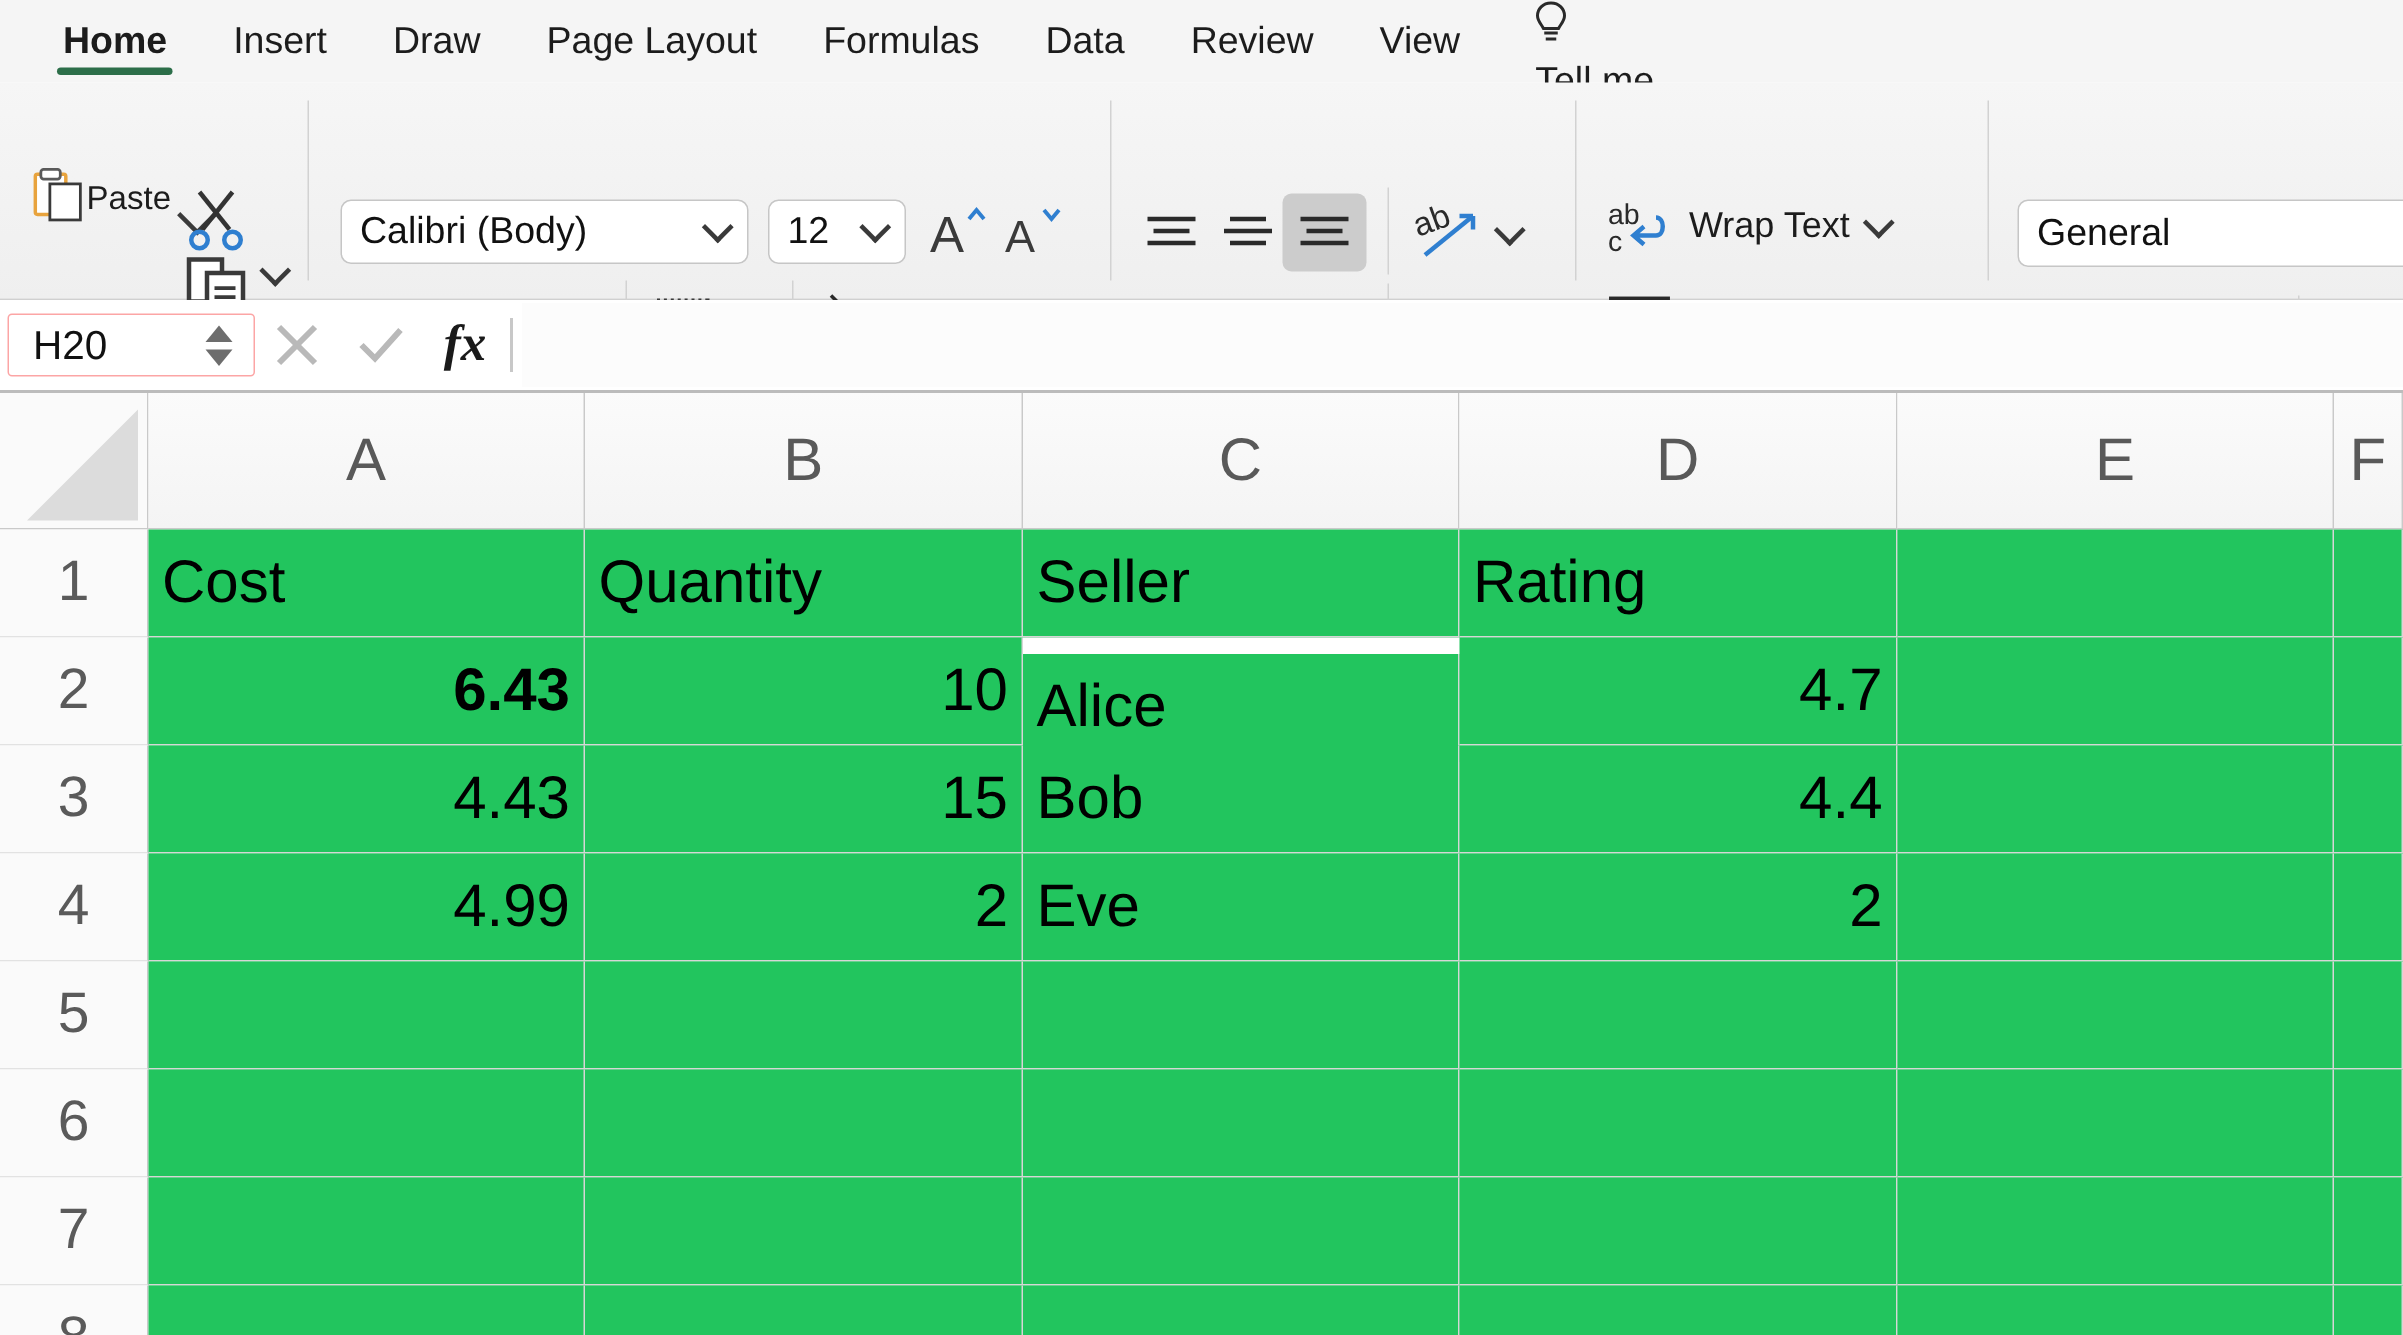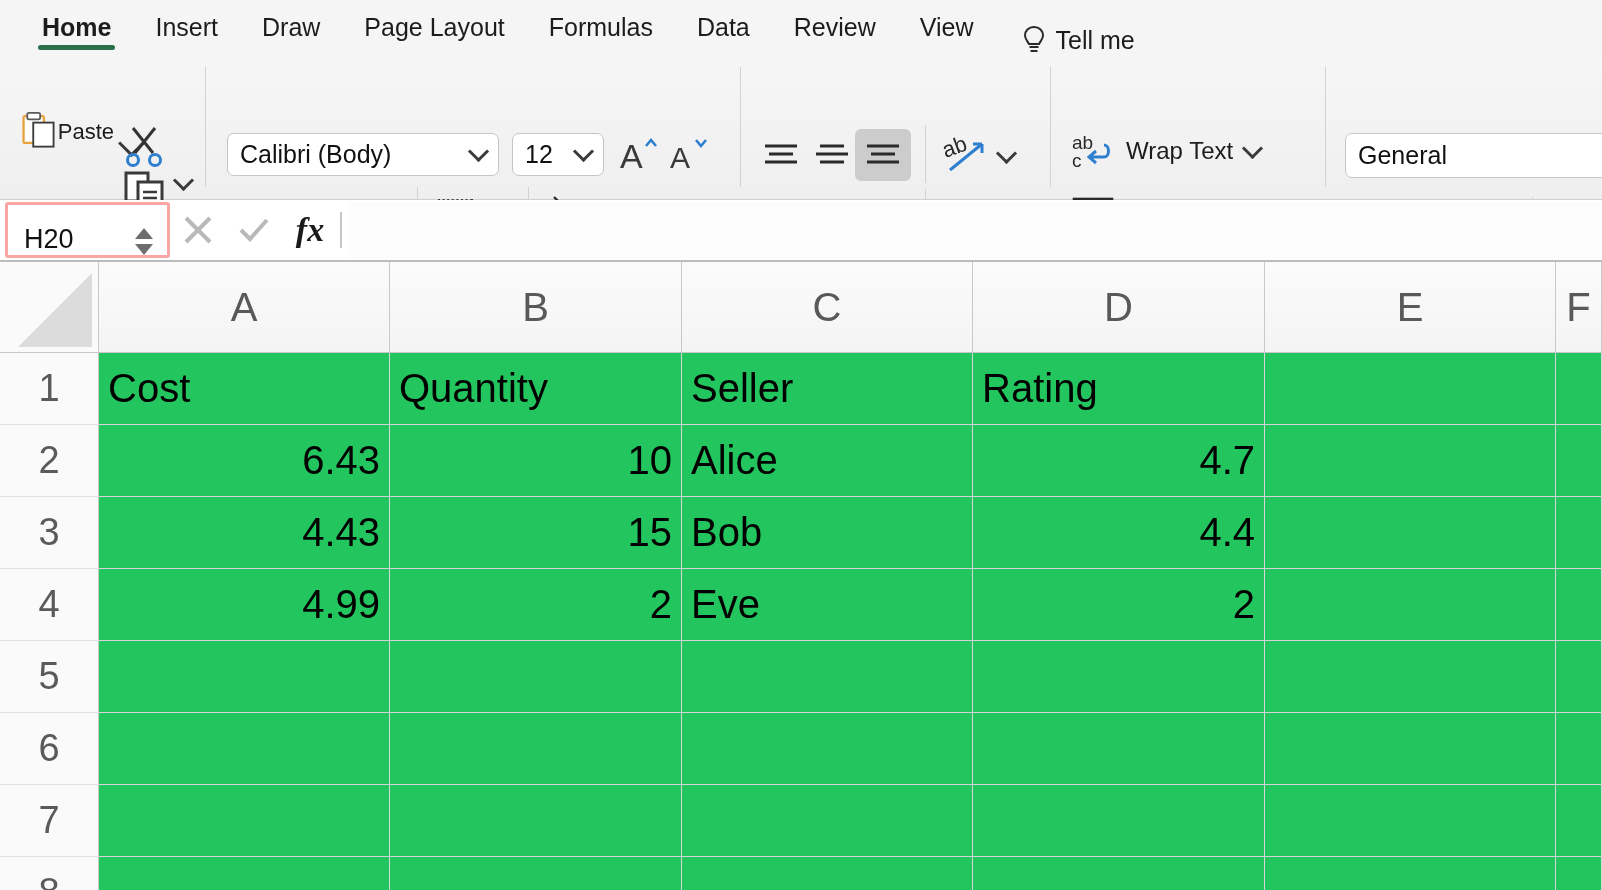--- a/index.html
+++ b/index.html
@@ -38,21 +38,21 @@
   .tab.active { font-weight: bold; }
   .tab.active::after {
     content: "";
     position: absolute;
     left: 18px; right: 18px;
     bottom: 5px;
     height: 5px;
     border-radius: 3px;
     background: #2c6e49;
   }
-  .tab-tellme { display: flex; align-items: flex-end; gap: 10px; padding-left: 28px; }
+  .tab-tellme { display: flex; align-items: flex-start; gap: 10px; padding-left: 28px; flex-direction: column; }
   .bulb {
     width: 22px; height: 30px;
     position: relative;
     flex: none;
   }
   .bulb svg { display: block; }
 
   
   .ribbon {
     position: absolute;
@@ -178,27 +178,27 @@
     left: 0; top: 200px;
     width: 1602px; height: 62px;
     background: #ffffff;
     border-bottom: 2px solid #bcbcbc;
     box-sizing: border-box;
     display: flex;
     align-items: center;
   }
   .name-box {
     width: 165px;
-    height: 56px;
+    height: 42px;
     margin-left: 5px;
-    border: 3px solid #fca5a5;
+    border: 1px solid #fca5a5;
     border-radius: 3px;
     box-sizing: border-box;
     display: flex;
-    align-items: flex-end;
+    align-items: center;
     background: #fff;
     cursor: default;
   }
   .name-box .nbval {
     flex: 1;
     padding-left: 16px;
     font-size: 27px;
     color: #111;
   }
   .spinner {
@@ -639,23 +639,23 @@
     <div class="colhead" style="left: 1265px; width: 291px;">E</div>
     <div class="colhead" style="left: 1556px; width: 46px;">F</div>
     <div class="rowhead" style="top: 91px; height: 72px;">1</div>
     <div class="cell txt" style="left: 99px; width: 291px; top: 91px; height: 72px;">Cost</div>
     <div class="cell txt" style="left: 390px; width: 292px; top: 91px; height: 72px;">Quantity</div>
     <div class="cell txt" style="left: 682px; width: 291px; top: 91px; height: 72px;">Seller</div>
     <div class="cell txt" style="left: 973px; width: 292px; top: 91px; height: 72px;">Rating</div>
     <div class="cell" style="left: 1265px; width: 291px; top: 91px; height: 72px;"></div>
     <div class="cell" style="left: 1556px; width: 46px; top: 91px; height: 72px;"></div>
     <div class="rowhead" style="top: 163px; height: 72px;">2</div>
-    <div class="cell num" style="left: 99px; width: 291px; top: 163px; height: 72px;">6.43</div>
+    <div class="cell num" style="left: 99px; width: 291px; top: 163px; height: 72px; font-weight: bold;">6.43</div>
     <div class="cell num" style="left: 390px; width: 292px; top: 163px; height: 72px;">10</div>
-    <div class="cell txt" style="left: 682px; width: 291px; top: 163px; height: 72px;">Alice</div>
+    <div class="cell txt" style="left: 682px; width: 291px; top: 174px; height: 72px;">Alice</div>
     <div class="cell num" style="left: 973px; width: 292px; top: 163px; height: 72px;">4.7</div>
     <div class="cell" style="left: 1265px; width: 291px; top: 163px; height: 72px;"></div>
     <div class="cell" style="left: 1556px; width: 46px; top: 163px; height: 72px;"></div>
     <div class="rowhead" style="top: 235px; height: 72px;">3</div>
     <div class="cell num" style="left: 99px; width: 291px; top: 235px; height: 72px;">4.43</div>
     <div class="cell num" style="left: 390px; width: 292px; top: 235px; height: 72px;">15</div>
     <div class="cell txt" style="left: 682px; width: 291px; top: 235px; height: 72px;">Bob</div>
     <div class="cell num" style="left: 973px; width: 292px; top: 235px; height: 72px;">4.4</div>
     <div class="cell" style="left: 1265px; width: 291px; top: 235px; height: 72px;"></div>
     <div class="cell" style="left: 1556px; width: 46px; top: 235px; height: 72px;"></div>

